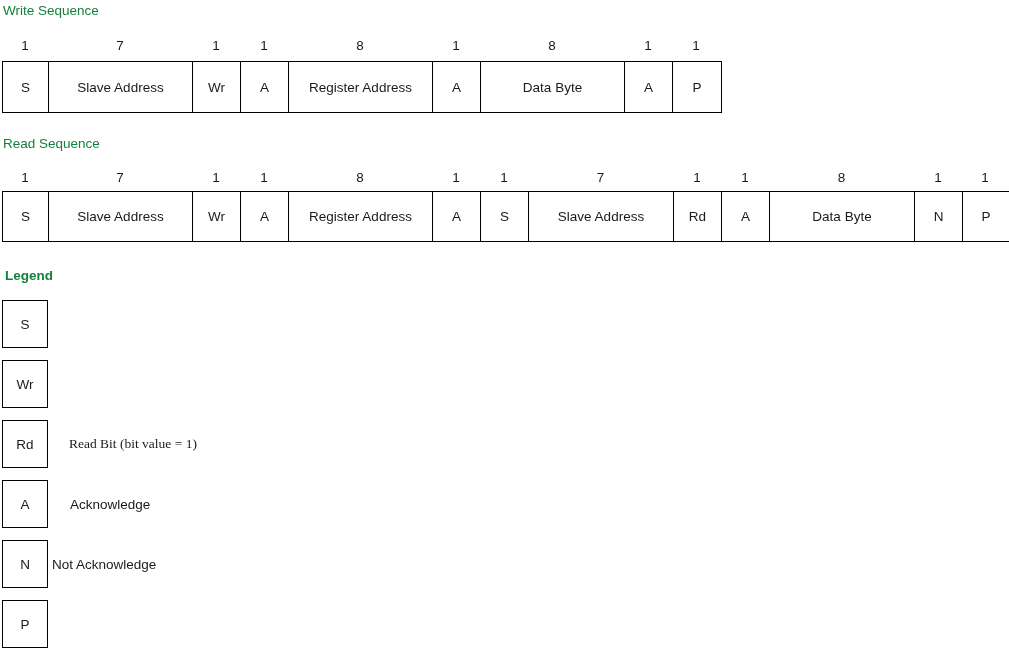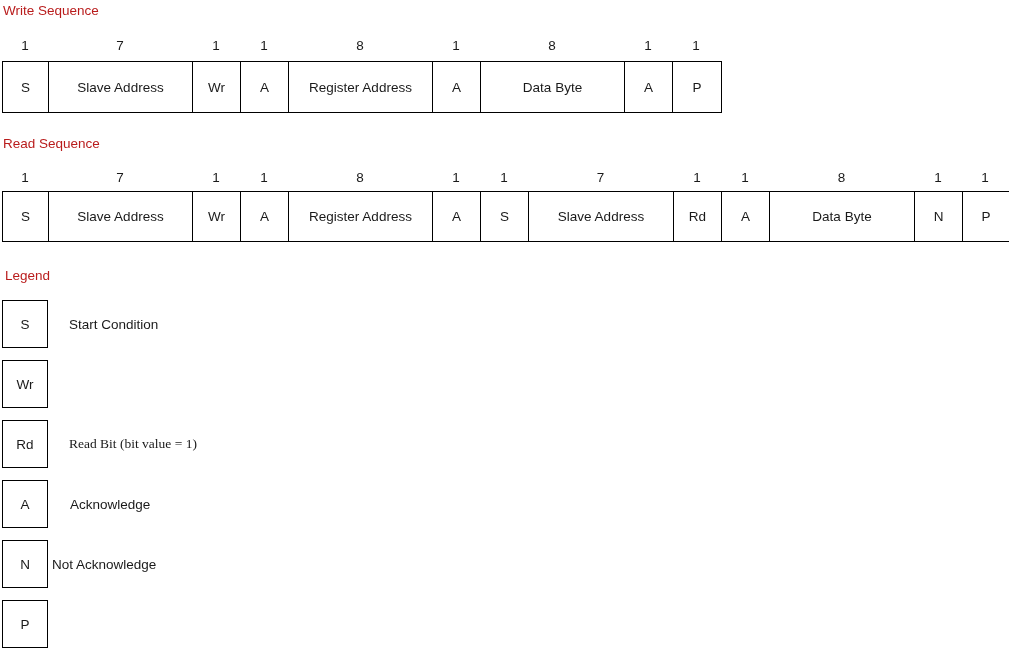--- a/index.html
+++ b/index.html
@@ -13,21 +13,21 @@
     position: relative;
     font-family: "Liberation Sans", sans-serif;
     color: #000000;
     overflow: hidden;
   }
 
   .section-title {
     position: absolute;
     font-size: 13.5px;
     line-height: 16px;
-    color: #b91c1c;
+    color: #15803d;
     white-space: nowrap;
   }
 
   
   .widths {
     position: absolute;
     display: flex;
     height: 20px;
   }
   .widths .w {
@@ -149,26 +149,25 @@
     <div class="cell" style="width: 48px;">A</div>
     <div class="cell" style="width: 48px;">S</div>
     <div class="cell" style="width: 145px;">Slave Address</div>
     <div class="cell" style="width: 48px;">Rd</div>
     <div class="cell" style="width: 48px;">A</div>
     <div class="cell" style="width: 145px;">Data Byte</div>
     <div class="cell" style="width: 48px;">N</div>
     <div class="cell" style="width: 46px;">P</div>
   </div>
 
-<div class="section-title" style="left:5px; top:268px;">Legend</div>
+<div class="section-title" style="left:5px; top:268px;font-weight:bold;">Legend</div>
 
 <div id="legend-container">
     <div class="legend-row" style="top: 300px; width: 400px;">
       <div class="legend-box">S</div>
-      <div class="legend-label" style="left: 67px;">Start Condition</div>
     </div>
     <div class="legend-row" style="top: 360px; width: 400px;">
       <div class="legend-box">Wr</div>
     </div>
     <div class="legend-row" style="top: 420px; width: 400px;">
       <div class="legend-box">Rd</div>
       <div class="legend-label" style="left: 67px; font-family: Liberation Serif, serif;">Read Bit (bit value = 1)</div>
     </div>
     <div class="legend-row" style="top: 480px; width: 400px;">
       <div class="legend-box">A</div>

